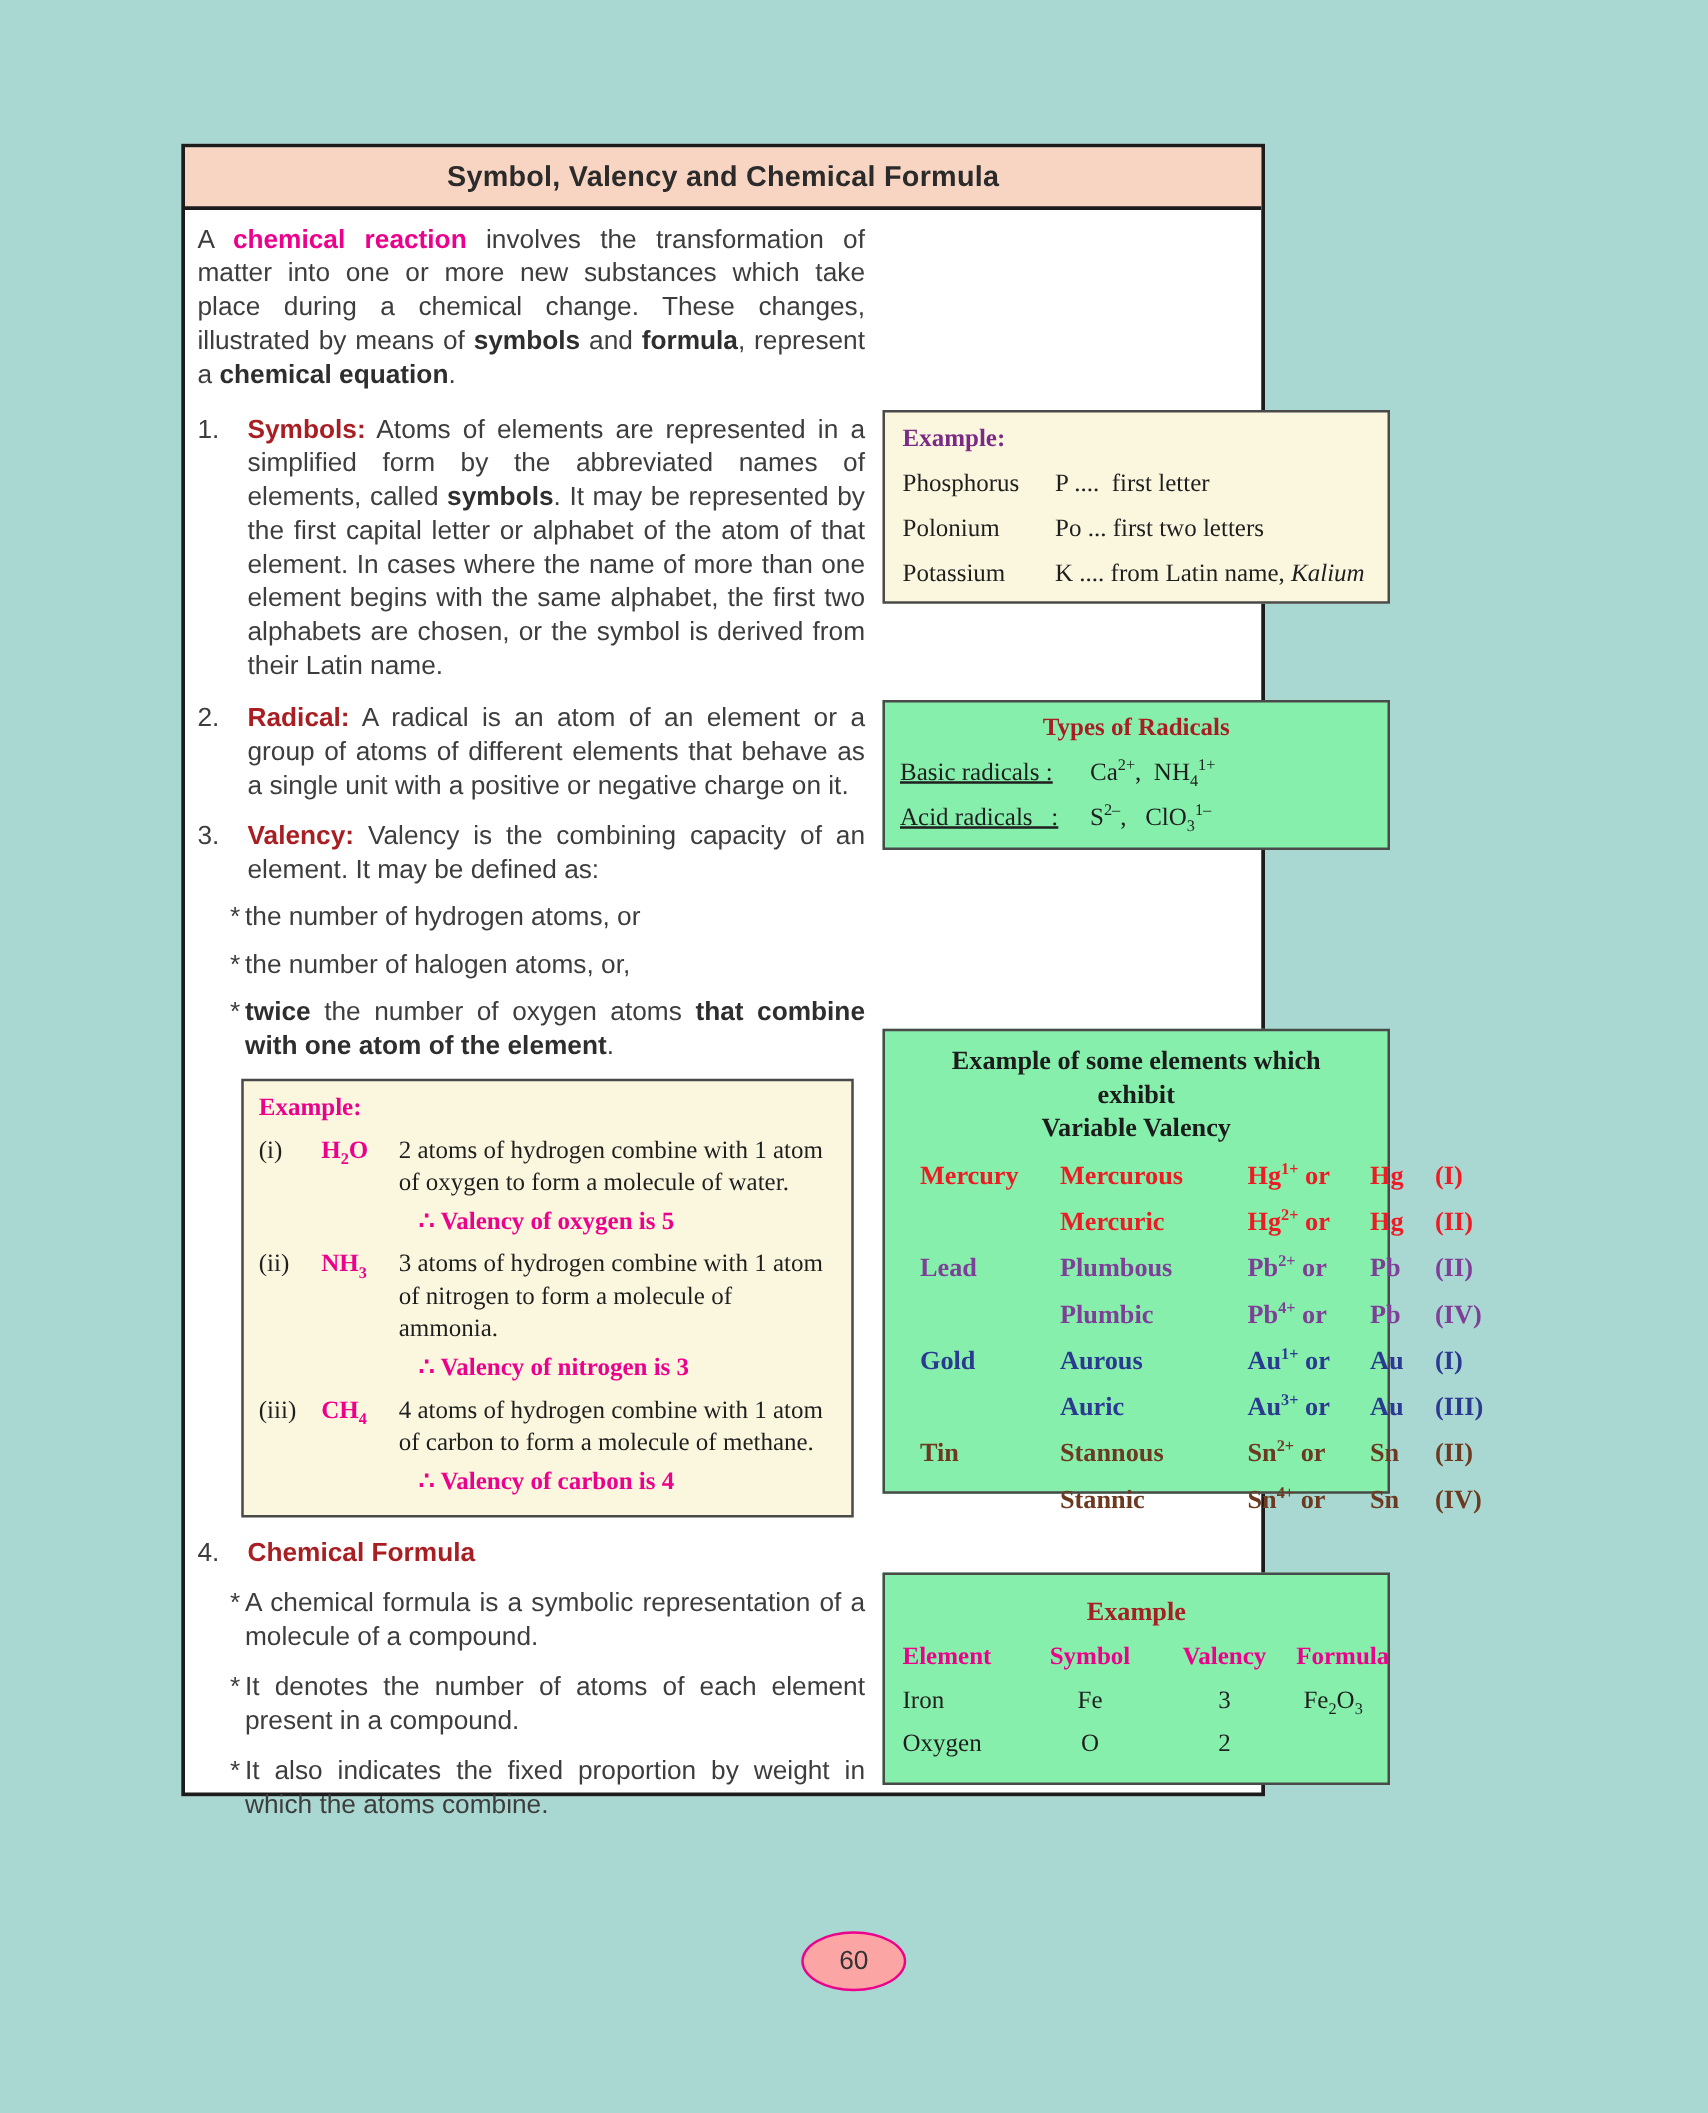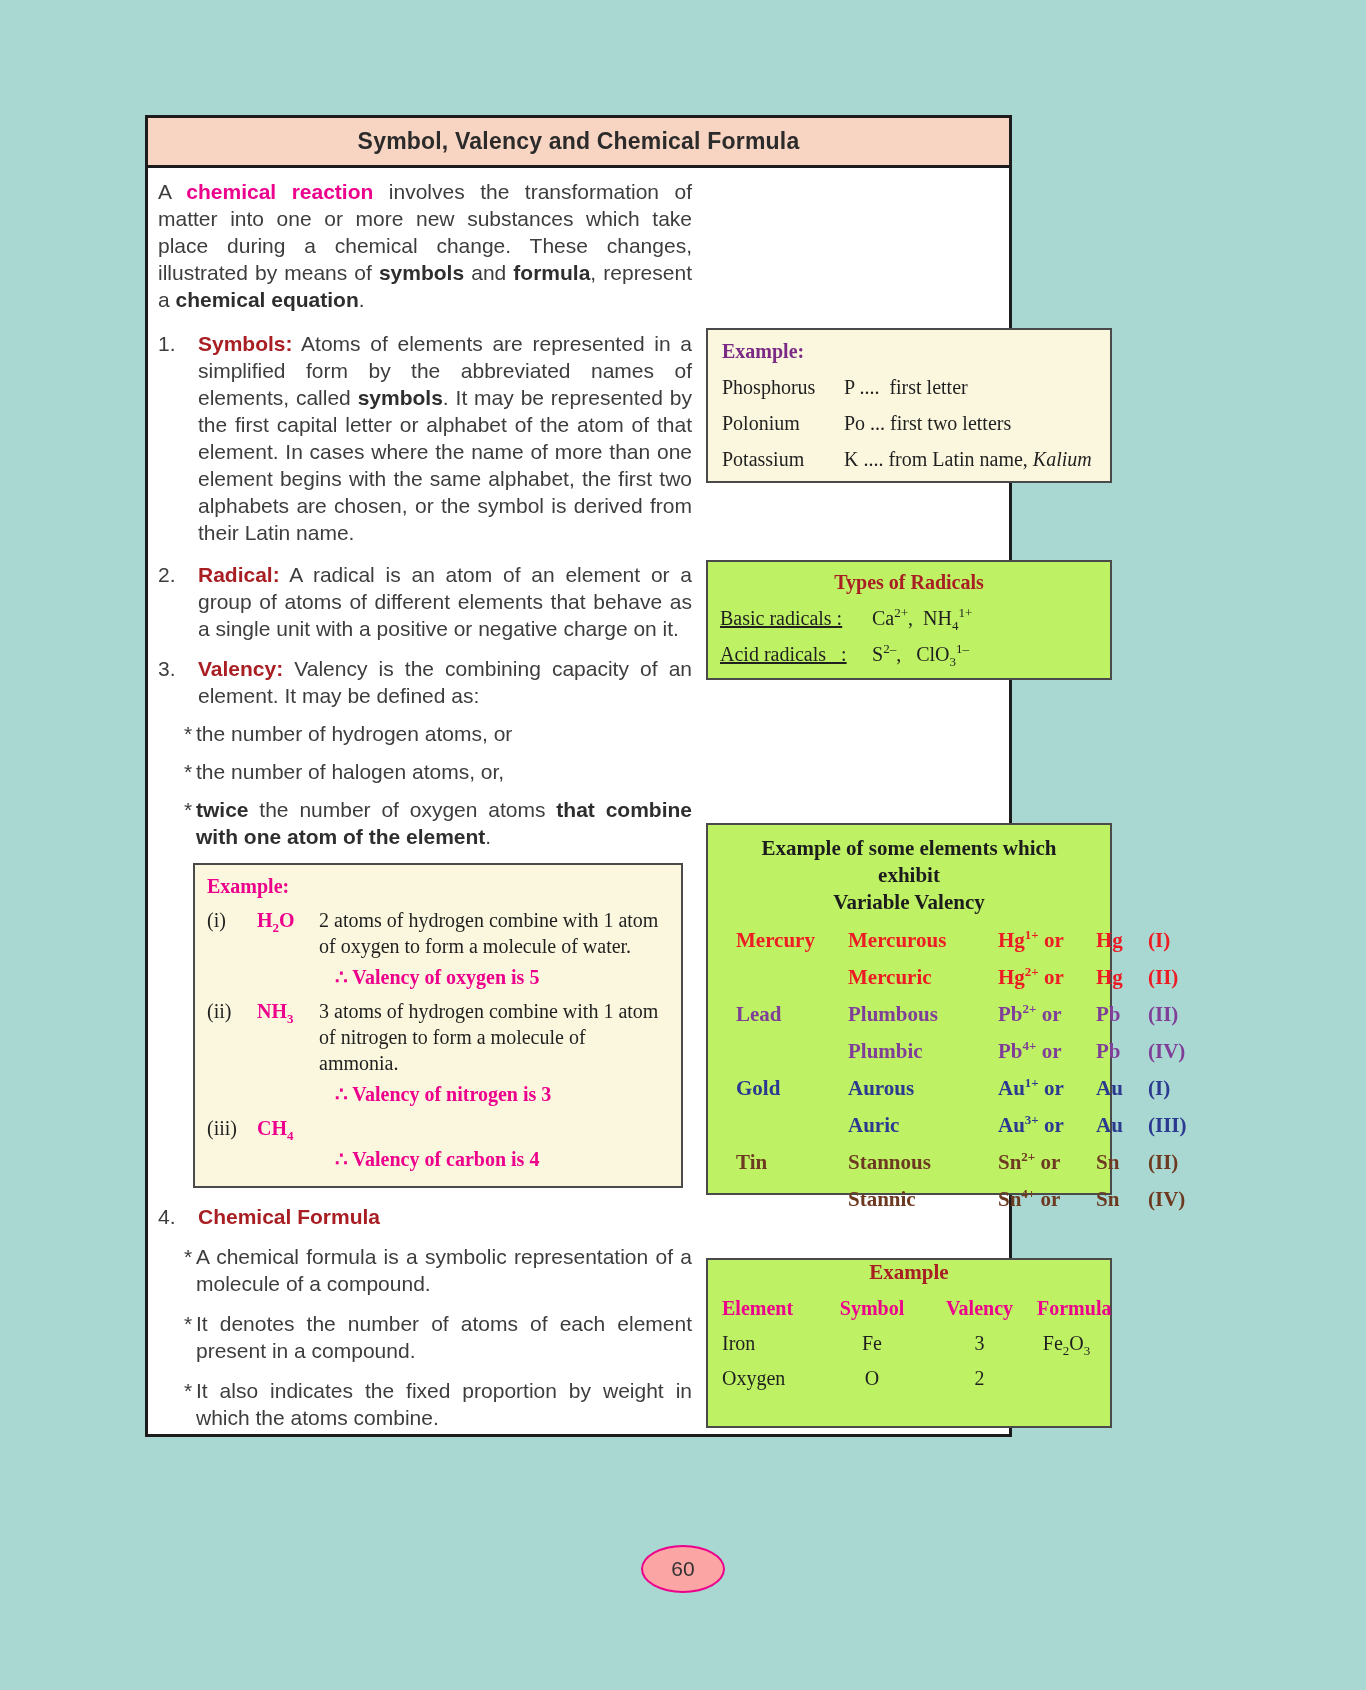--- a/index.html
+++ b/index.html
@@ -52,40 +52,40 @@
   .ex-item{display:grid;grid-template-columns:50px 62px 1fr;margin-top:8px;}
   .ex-formula{color:#ec008c;font-weight:bold;}
   .ex-conc{margin:5px 0 4px 128px;color:#ec008c;font-weight:bold;}
   
   .rbox{
     position:absolute;left:558px;width:406px;box-sizing:border-box;
     border:2px solid #4a4a4a;
     font-family:"Liberation Serif",serif;color:#1f1f1f;font-size:20px;
   }
   .cream{background:#fbf7de;}
-  .green{background:#bef264;}
+  .green{background:#86efac;}
   #box-symbol-ex{top:160px;height:155px;padding:10px 14px;}
   .purple-title{color:#7b2a85;font-weight:bold;}
   .sym-row{display:flex;margin-top:13px;}
   .sym-name{flex:none;width:122px;}
   #box-radicals{top:392px;height:120px;padding:9px 12px;}
   .rad-title{text-align:center;color:#a81e22;font-weight:bold;}
   .rad-row{display:flex;margin-top:13px;}
   .rad-label{flex:none;width:152px;text-decoration:underline;}
   #box-vv{top:655px;height:372px;padding:10px 28px;}
   .vv-title{text-align:center;font-weight:bold;font-size:21px;line-height:27px;color:#1c1c1c;}
   .vv-row{
     display:grid;grid-template-columns:112px 150px 98px 52px auto;
     margin-top:11px;font-size:21px;font-weight:bold;line-height:26px;
   }
   .vv-red{color:#ed1c24;}
   .vv-purple{color:#7f3f98;}
   .vv-blue{color:#2b3990;}
   .vv-brown{color:#6d3a21;}
-  #box-formula-ex{top:1090px;height:170px;padding:0 14px;}
+  #box-formula-ex{top:1090px;height:170px;padding:17px 14px;}
   .fx-title{text-align:center;color:#a81e22;font-weight:bold;font-size:21px;}
   .fx-grid{display:grid;grid-template-columns:100px 100px 115px 1fr;margin-top:12px;}
   .fx-grid .c2,.fx-grid .c3,.fx-grid .c4{text-align:center;}
   .fx-head span{color:#ec008c;font-weight:bold;}
   sup{font-size:13px;line-height:0;}
   sub{font-size:13px;line-height:0;}
   
   .page-oval{
     position:absolute;top:1545px;left:50%;transform:translateX(-50%);
     width:80px;height:44px;background:#fca5a5;
@@ -149,20 +149,21 @@
         <div class="ex-item">
           <span>(ii)</span>
           <span class="ex-formula">NH<sub>3</sub></span>
           <span>3 atoms of hydrogen combine with 1 atom of nitrogen to form a molecule of ammonia.</span>
         </div>
         <div class="ex-conc">∴ Valency of nitrogen is 3</div>
 
         <div class="ex-item">
           <span>(iii)</span>
           <span class="ex-formula">CH<sub>4</sub></span>
+          <span>4 atoms of hydrogen combine with 1 atom of carbon to form a molecule of methane.</span>
         </div>
         <div class="ex-conc">∴ Valency of carbon is 4</div>
       </div>
 
       <div class="num-item" id="item-cf">
         <div class="num-col">4.</div>
         <div class="num-body"><span class="red-head">Chemical Formula</span></div>
       </div>
 
       <div class="bullet cf-bullet">

